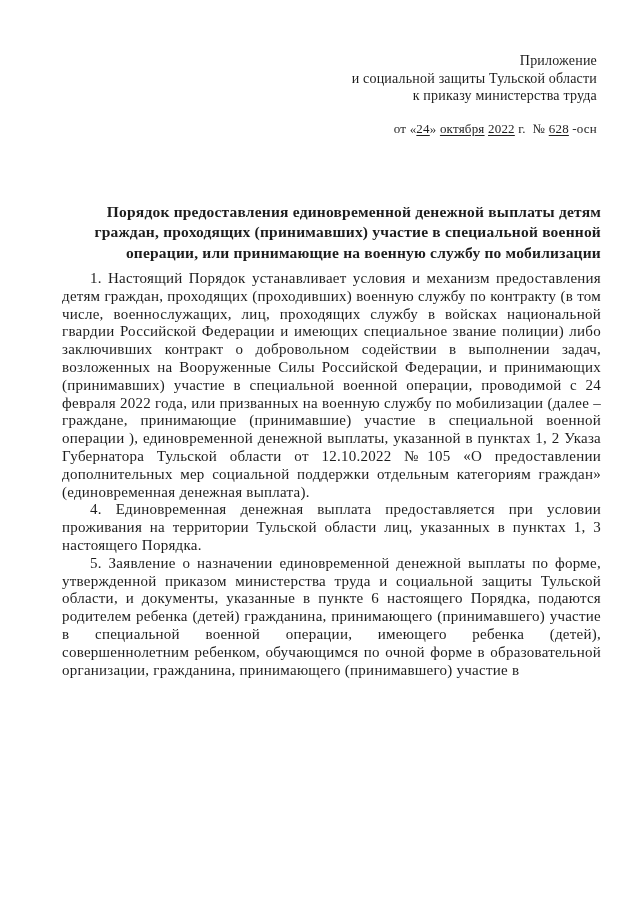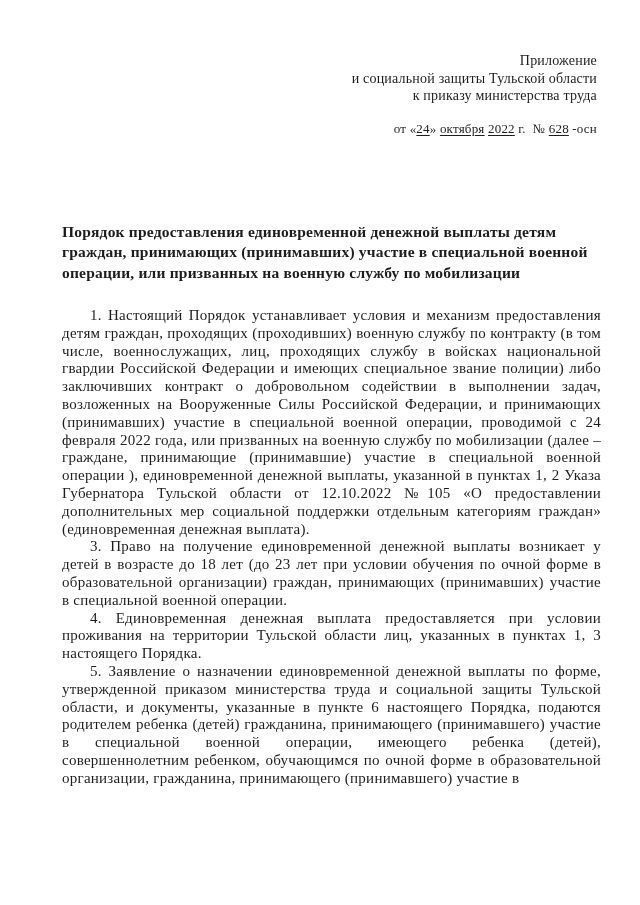--- a/index.html
+++ b/index.html
@@ -37,30 +37,30 @@
     font-size: 13px;
     line-height: 17px;
     white-space: pre-wrap;
     letter-spacing: 0.2px;
   }
   .u {
     text-decoration: underline;
     text-underline-offset: 2px;
   }
   .doc-title {
-    margin: 85px 0 0 0;
+    margin: 65px 0 0 0;
     font-size: 15.5px;
     font-weight: bold;
-    text-align: left;
+    text-align: right;
     line-height: 20.5px;
     letter-spacing: 0.2px;
   }
   .title-line { display: block; }
   .body-text {
-    margin-top: 24px;
+    margin-top: 7px;
     font-size: 15px;
     line-height: 17.8px;
     text-align: justify;
     letter-spacing: 0.25px;
   }
   .body-text p {
     margin: 0;
     text-indent: 28px;
   }
 </style>
@@ -73,25 +73,24 @@
     <div class="appendix">
       <div>Приложение</div>
       <div>и социальной защиты Тульской области</div>
       <div>к приказу министерства труда</div>
     </div>
 
     <div class="date-line"><span>от «</span><span class="u">24</span><span>» </span><span class="u">октября</span><span> </span><span class="u">2022</span><span> г.  № </span><span class="u">628</span><span> -осн</span></div>
 
     <h1 class="doc-title">
       <span class="title-line">Порядок предоставления единовременной денежной выплаты детям</span>
-      <span class="title-line">граждан, принимающих (принимавших) участие в специальной военной</span>
-      <span class="title-line">операции, или призванных на военную службу по мобилизации</span>
+      <span class="title-line">граждан, проходящих (принимавших) участие в специальной военной</span>
+      <span class="title-line">операции, или принимающие на военную службу по мобилизации</span>
     </h1>
 
     <div class="body-text">
       <p>1. Настоящий Порядок устанавливает условия и механизм предоставления детям граждан, проходящих (проходивших) военную службу по контракту (в том числе, военнослужащих, лиц, проходящих службу в войсках национальной гвардии Российской Федерации и имеющих специальное звание полиции) либо заключивших контракт о добровольном содействии в выполнении задач, возложенных на Вооруженные Силы Российской Федерации, и принимающих (принимавших) участие в специальной военной операции, проводимой с 24 февраля 2022 года, или призванных на военную службу по мобилизации (далее – граждане, принимающие (принимавшие) участие в специальной военной операции ), единовременной денежной выплаты, указанной в пунктах 1, 2 Указа Губернатора Тульской области от 12.10.2022 №105 «О предоставлении дополнительных мер социальной поддержки отдельным категориям граждан» (единовременная денежная выплата).</p>
-      <p>3. Право на получение единовременной денежной выплаты возникает у детей в возрасте до 18 лет (до 23 лет при условии обучения по очной форме в образовательной организации) граждан, принимающих (принимавших) участие в специальной военной операции.</p>
       <p>4. Единовременная денежная выплата предоставляется при условии проживания на территории Тульской области лиц, указанных в пунктах 1, 3 настоящего Порядка.</p>
       <p>5. Заявление о назначении единовременной денежной выплаты по форме, утвержденной приказом министерства труда и социальной защиты Тульской области, и документы, указанные в пункте 6 настоящего Порядка, подаются родителем ребенка (детей) гражданина, принимающего (принимавшего) участие в специальной военной операции, имеющего ребенка (детей), совершеннолетним ребенком, обучающимся по очной форме в образовательной организации, гражданина, принимающего (принимавшего) участие в</p>
     </div>
 
   </div>
 </div>
 
 </body></html>

